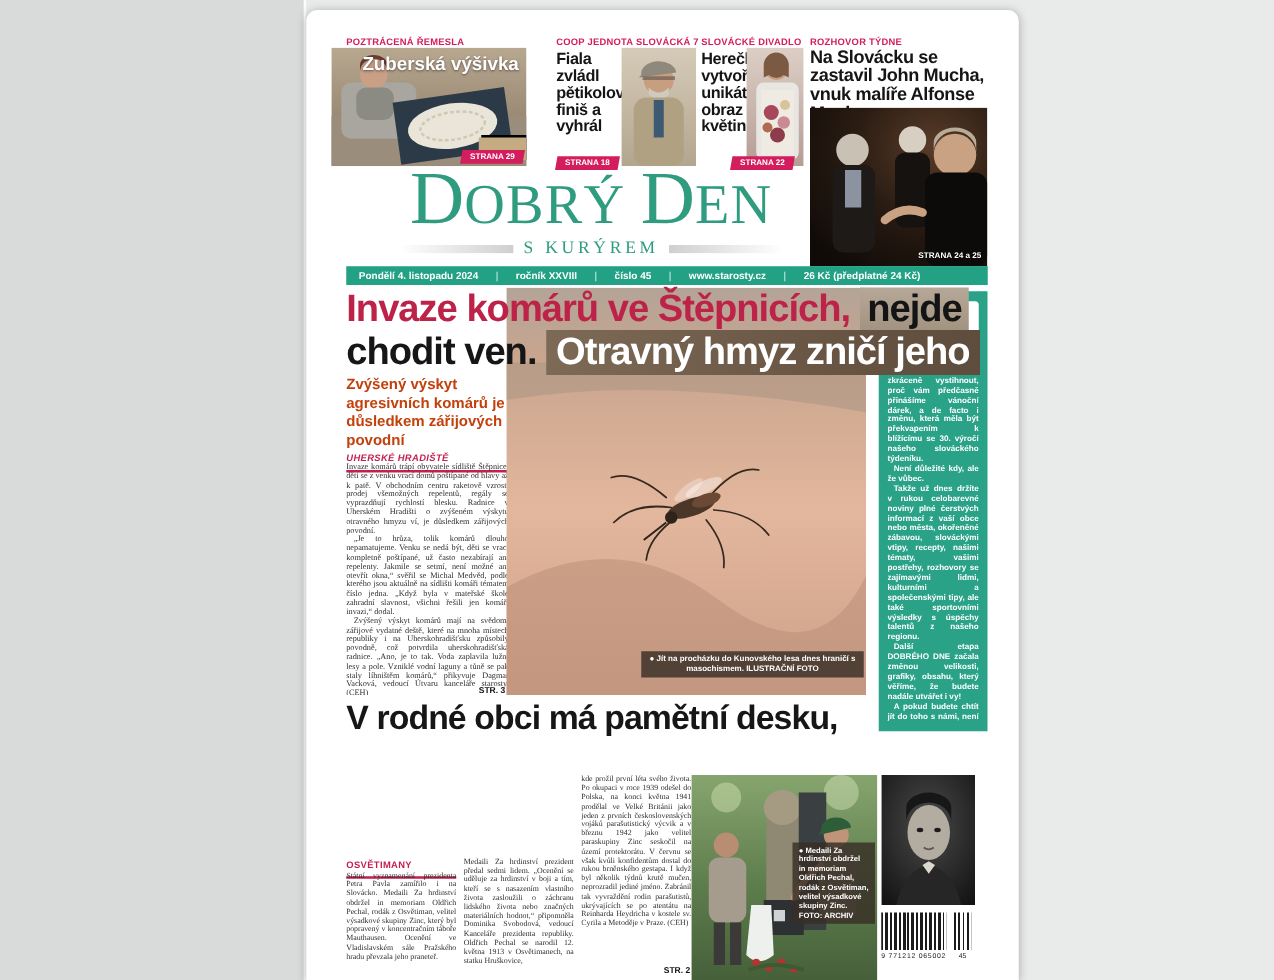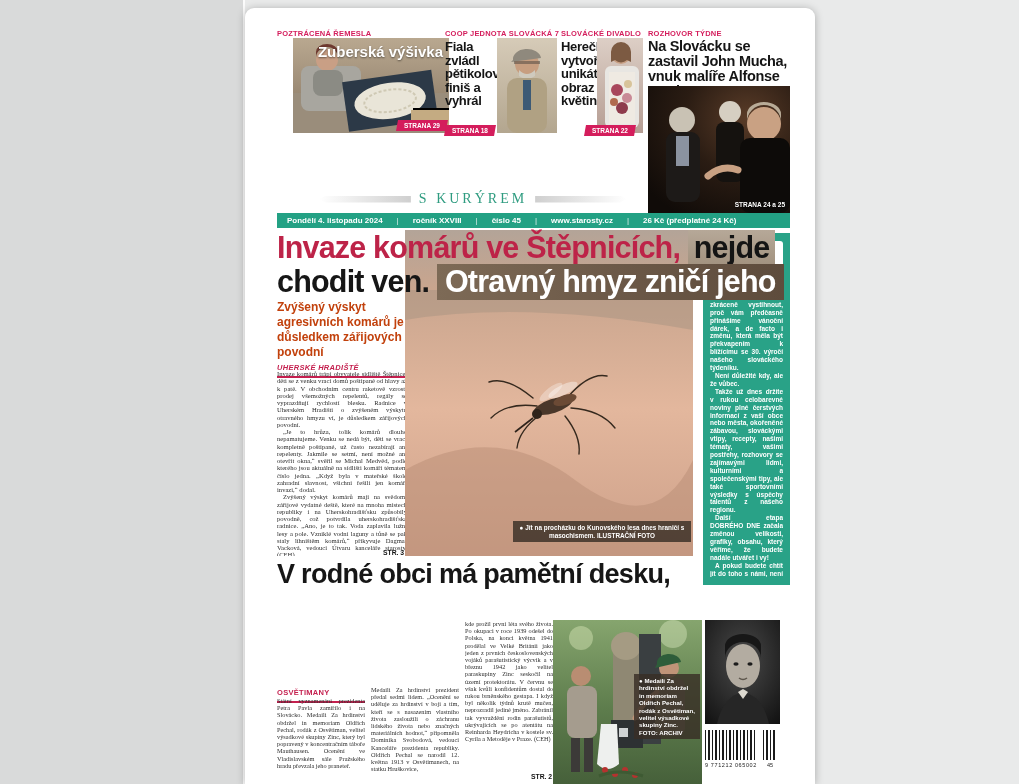--- a/index.html
+++ b/index.html
@@ -124,21 +124,21 @@
 </head>
 <body>
 
 <div class="viewport">
   <div class="bg-left"></div>
   <div class="bg-line"></div>
 
   <div class="page">
 
     <div class="kicker" style="left:32px; top:21px;">POZTRÁCENÁ ŘEMESLA</div>
-    <div class="teaser-photo" style="left:48px; top:30px; width:156px; height:95px;">
+    <div class="teaser-photo" style="left:20px; top:30px; width:156px; height:95px;">
       <svg width="164" height="95">
         <defs>
           <linearGradient id="g1" x1="0" y1="0" x2="0" y2="1">
             <stop offset="0" stop-color="#b9a890"></stop>
               <stop offset="1" stop-color="#84735f"></stop>
           </linearGradient>
         </defs>
         <rect width="164" height="95" fill="url(#g1)"></rect>
         <rect x="0" y="55" width="164" height="40" fill="#9a8d7b"></rect>
         <rect x="8" y="28" width="60" height="45" rx="8" fill="#a8a69f"></rect>
@@ -221,20 +221,23 @@
         <rect x="68" y="36" width="28" height="60" rx="8" fill="#15120f"></rect>
         <circle cx="116" cy="38" r="17" fill="#c9a183"></circle>
         <path d="M99 36 a17 17 0 0 1 34 0 l0 -8 a17 12 0 0 0 -34 0 z" fill="#b8ab97"></path>
         <rect x="92" y="52" width="50" height="75" rx="10" fill="#0d0b09"></rect>
         <path d="M60 90 q14 -12 30 -6" stroke="#c9a183" stroke-width="7" fill="none" stroke-linecap="round"></path>
       </svg>
       <div class="tag-white" style="right:5px; bottom:5px;">STRANA 24 a 25</div>
     </div>
     <div class="greenbar-t4"></div>
 
+    <div class="masthead">
+      <span class="big">D</span><span class="small">OBRÝ</span><span class="small">&nbsp;</span><span class="big">D</span><span class="small">EN</span>
+    </div>
     <div class="tagline">
       <div class="bar-l"></div>
       <div class="txt">S KURÝREM</div>
       <div class="bar-r"></div>
     </div>
 
     <div class="infobar">
       <span class="it">Pondělí 4. listopadu 2024</span>
       <span class="sep">|</span>
       <span class="it">ročník XXVIII</span>

